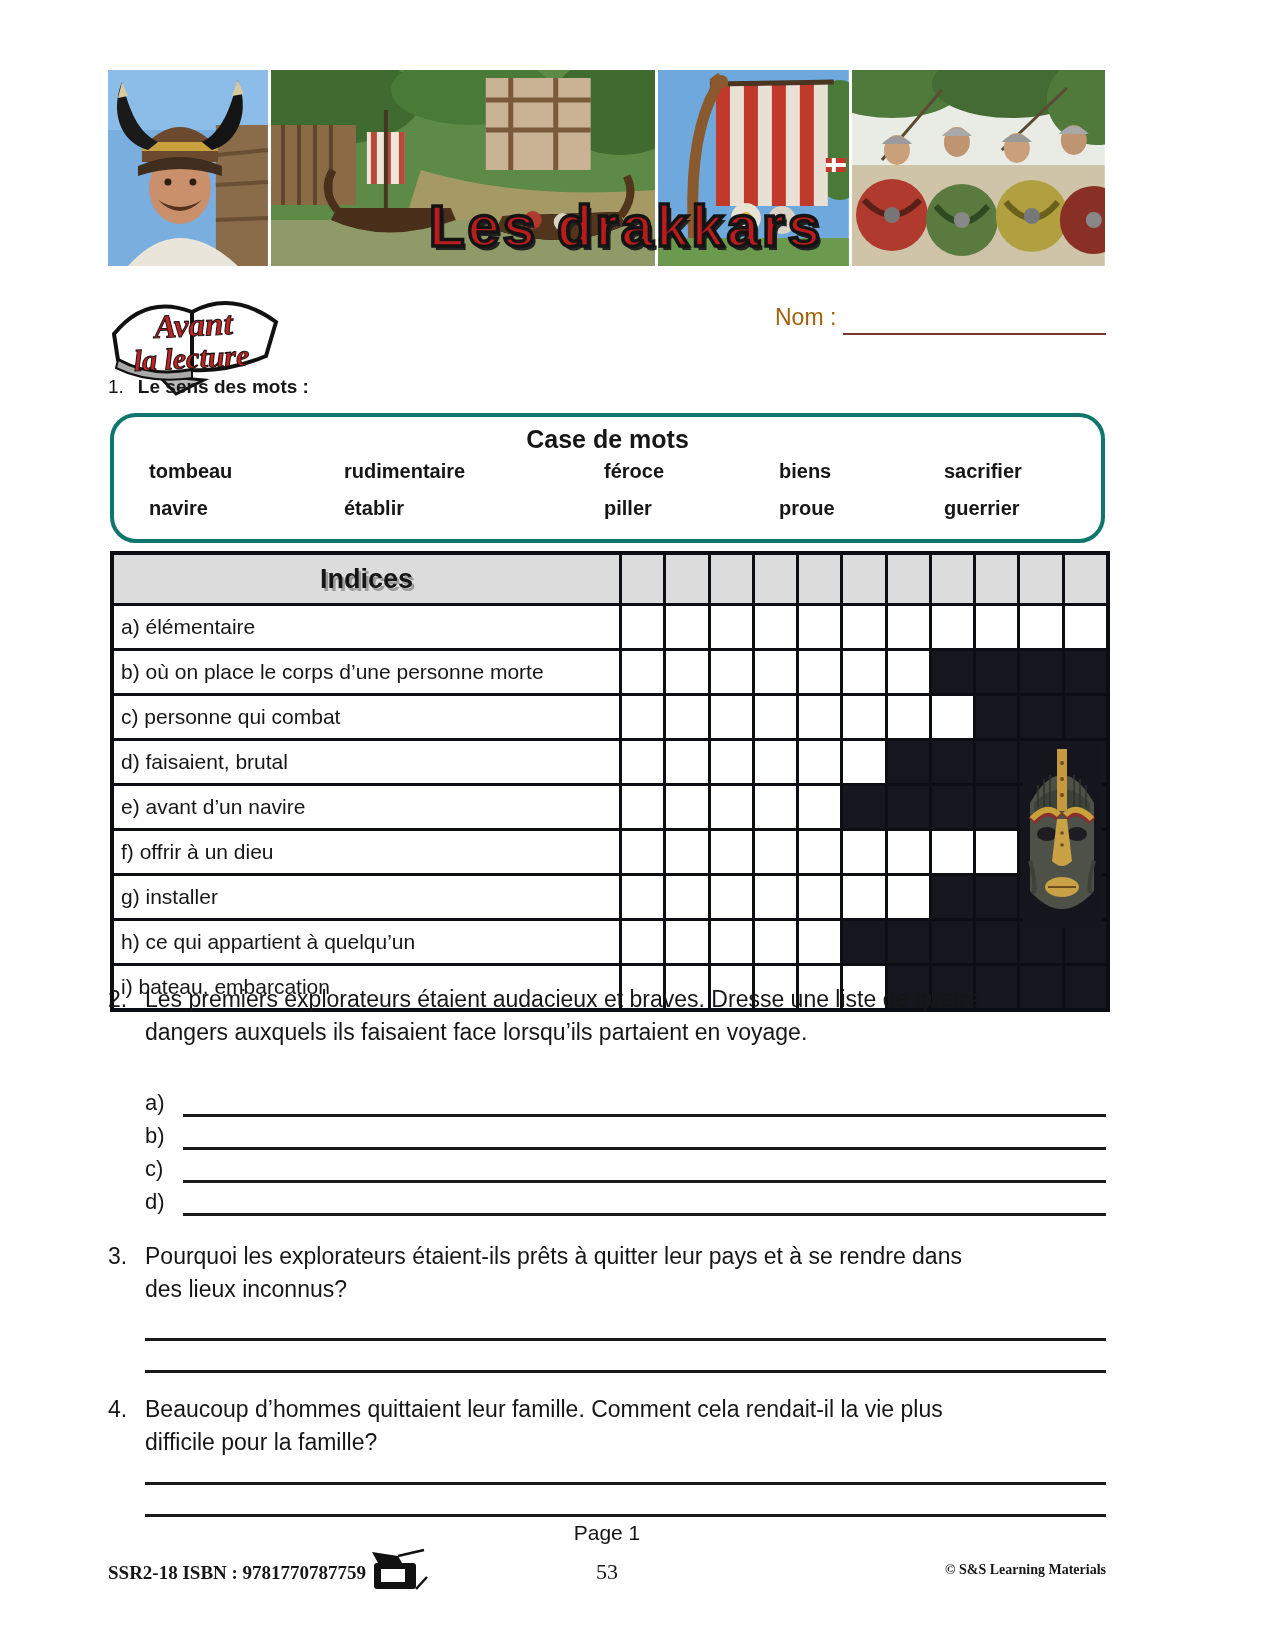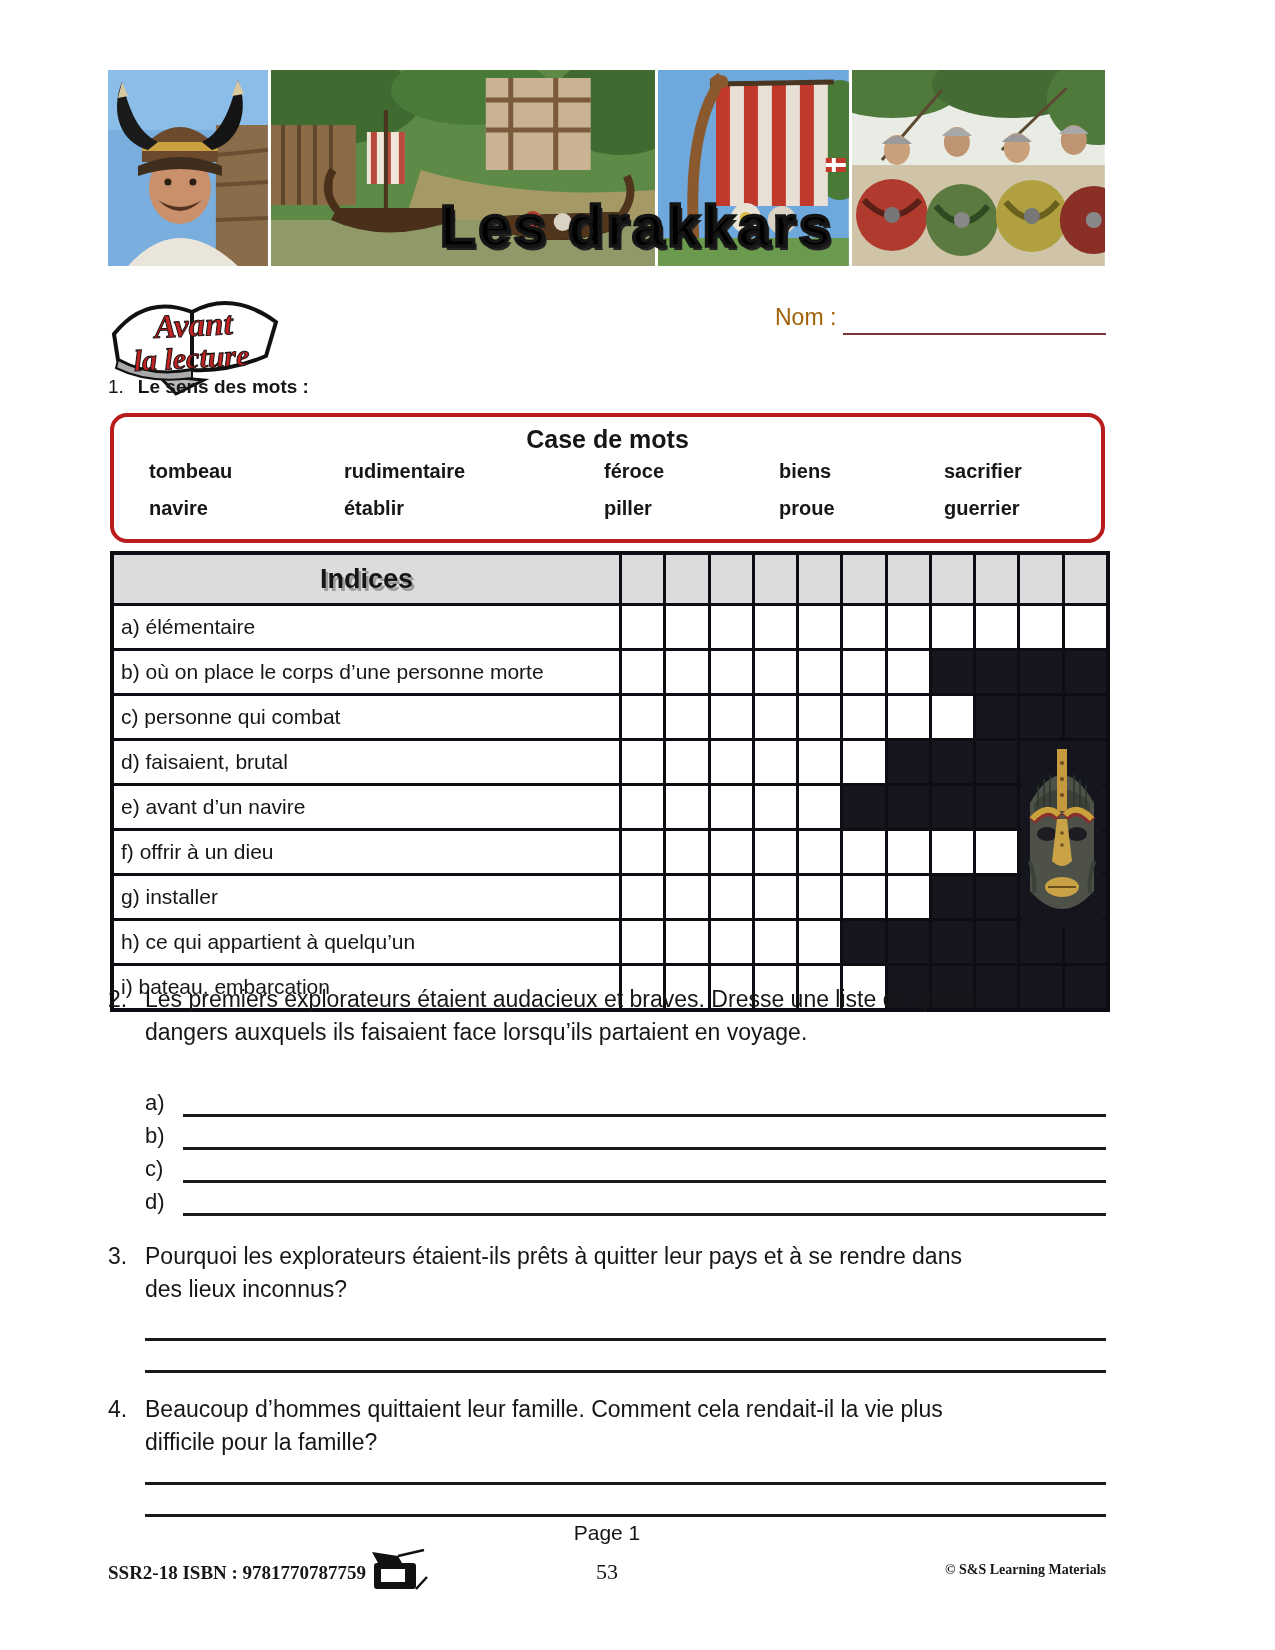--- a/index.html
+++ b/index.html
@@ -2,38 +2,38 @@
 <html><head>
 <meta charset="utf-8">
 <style>
   html,body{margin:0;padding:0;background:#ffffff;}
   .page{position:relative;width:1275px;height:1650px;background:#fff;
         font-family:"Liberation Sans",sans-serif;color:#161616;overflow:hidden;}
 
   
   .banner{position:absolute;left:108px;top:70px;width:997px;height:196px;display:flex;gap:3px;background:#fff;}
   .banner svg{display:block;height:196px;}
-  .main-title{position:absolute;left:307px;top:192px;width:660px;text-align:center;
-    font-size:58px;font-weight:800;letter-spacing:3px;color:#000000;
+  .main-title{position:absolute;left:296px;top:192px;width:660px;text-align:center;
+    font-size:58px;font-weight:800;letter-spacing:3px;color:#b91c1c;
     -webkit-text-stroke:3.5px #141414;
     text-shadow:3px 4px 0 #222;}
 
   
   .badge{position:absolute;left:104px;top:284px;}
   .name-label{position:absolute;left:775px;top:304px;font-size:23px;color:#a16207;}
   .name-line{position:absolute;left:843px;top:333px;width:263px;height:2px;background:#7a3535;}
 
   
   .q1-head{position:absolute;left:108px;top:376px;font-size:19px;}
   .q1-head .num{font-weight:400;margin-right:14px;}
   .q1-head .ttl{font-weight:700;}
 
   
   .word-box{position:absolute;left:110px;top:413px;width:987px;height:122px;
-    border:4px solid #b91c1c;border-radius:17px;}
+    border:4px solid #0f766e;border-radius:26px;}
   .wb-title{position:absolute;left:0;right:0;top:8px;text-align:center;font-size:25px;font-weight:700;}
   .wb-word{position:absolute;font-size:20px;font-weight:700;white-space:nowrap;}
 
   
   .tbl-wrap{position:absolute;left:110px;top:551px;width:1000px;height:461px;}
   .tbl{display:grid;width:992px;grid-template-columns:505px repeat(11,1fr);
     grid-template-rows:48px repeat(9,42px);gap:3px;background:#0d0d14;border:4px solid #0d0d14;}
   .cell{background:#fff;}
   .cell.gray{background:#dcdcdc;}
   .cell.black{background:#16161f;}

